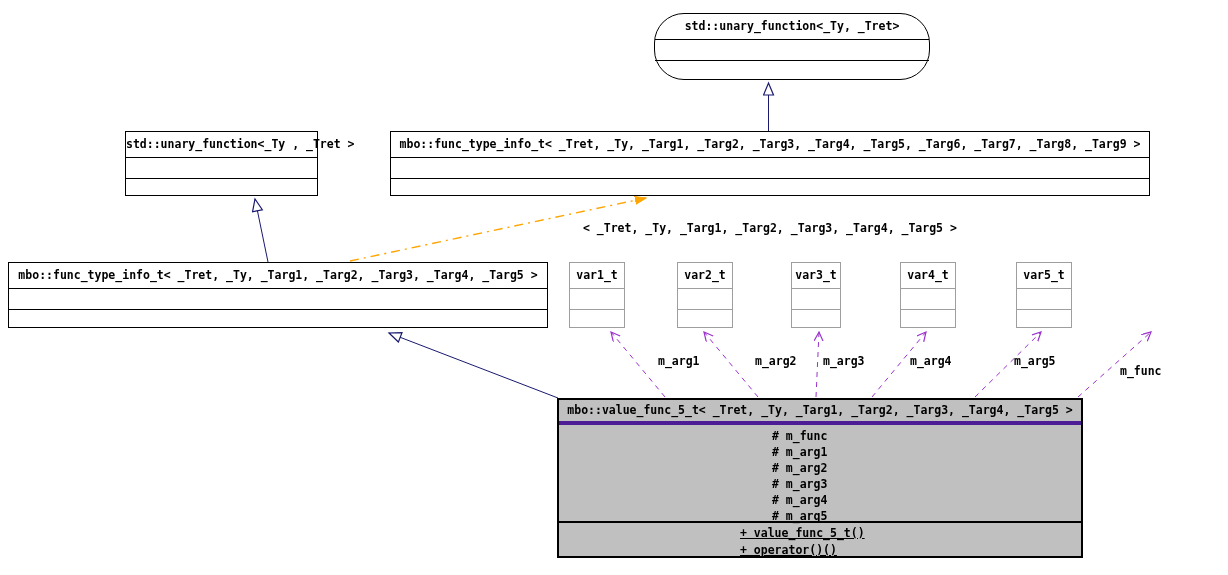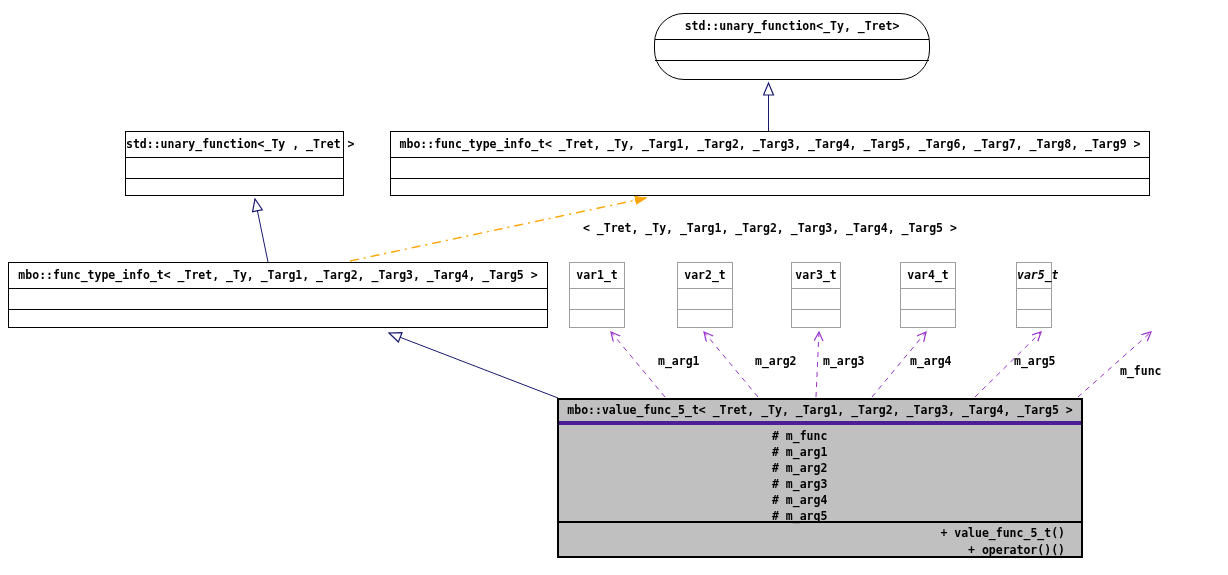--- a/index.html
+++ b/index.html
@@ -19,21 +19,21 @@
   .uml-title{
     height:25px; line-height:25px; text-align:center; white-space:nowrap;
     border-bottom:1px solid #000; overflow:visible;
   }
   .other .uml-title{border-bottom-color:#9e9e9e;}
   .uml-row{height:20px; border-bottom:1px solid #000;}
   .other .uml-row{border-bottom-color:#9e9e9e;}
   .uml-row.last{border-bottom:none; height:auto;}
   .vf-title{height:21px; line-height:21px; text-align:center; white-space:nowrap; border-bottom:4px solid #4c1d95;}
   .vf-attrs{height:98px; padding:3px 0 0 213px; line-height:16px; border-bottom:2px solid #000; box-sizing:border-box; text-align:left;}
-  .vf-methods{padding:2px 16px 0 181px; line-height:17px; text-align:right;}
+  .vf-methods{padding:2px 4px 0 181px; line-height:17px; text-align:left;text-decoration:underline;}
   .edge-label{position:absolute; white-space:nowrap; color:#000;}
 </style>
 </head>
 <body>
 
 <div class="canvas">
 
   <svg class="edges" width="1228" height="575" viewBox="0 0 1228 575">
     <defs>
       <marker id="mh" markerUnits="userSpaceOnUse" markerWidth="16" markerHeight="14" refX="13" refY="6" orient="auto">
@@ -59,21 +59,21 @@
     <line x1="975" y1="397" x2="1041" y2="332" stroke="#9a32cd" stroke-width="1" stroke-dasharray="5,5" marker-end="url(#mp)"></line>
     <line x1="1078" y1="397" x2="1151" y2="332" stroke="#9a32cd" stroke-width="1" stroke-dasharray="5,5" marker-end="url(#mp)"></line>
   </svg>
 
   <div class="uml-node" style="left:654px; top:13px; width:276px; height:67px;border-radius:30px;">
     <div class="uml-title">std::unary_function&lt;_Ty, _Tret&gt;</div>
     <div class="uml-row"></div>
     <div class="uml-row last"></div>
   </div>
 
-  <div class="uml-node" style="left:125px; top:131px; width:219px; height:65px;">
+  <div class="uml-node" style="left:125px; top:131px; width:193px; height:65px;">
     <div class="uml-title">std::unary_function&lt;_Ty , _Tret &gt;</div>
     <div class="uml-row"></div>
     <div class="uml-row last"></div>
   </div>
 
   <div class="uml-node" style="left:390px; top:131px; width:760px; height:65px;">
     <div class="uml-title">mbo::func_type_info_t&lt; _Tret, _Ty, _Targ1, _Targ2, _Targ3, _Targ4, _Targ5, _Targ6, _Targ7, _Targ8, _Targ9 &gt;</div>
     <div class="uml-row"></div>
     <div class="uml-row last"></div>
   </div>
@@ -99,21 +99,21 @@
   <div class="uml-node other" style="left:791px; top:262px; width:50px; height:66px;">
     <div class="uml-title">var3_t</div>
     <div class="uml-row"></div>
     <div class="uml-row last"></div>
   </div>
   <div class="uml-node other" style="left:900px; top:262px; width:56px; height:66px;">
     <div class="uml-title">var4_t</div>
     <div class="uml-row"></div>
     <div class="uml-row last"></div>
   </div>
-  <div class="uml-node other" style="left:1016px; top:262px; width:36px; height:66px;font-style:italic;">
+  <div class="uml-node other" style="left:1016px; top:262px; width:56px; height:66px;">
     <div class="uml-title">var5_t</div>
     <div class="uml-row"></div>
     <div class="uml-row last"></div>
   </div>
 
   <div class="edge-label" style="left:658px; top:354px;">m_arg1</div>
   <div class="edge-label" style="left:755px; top:354px;">m_arg2</div>
   <div class="edge-label" style="left:823px; top:354px;">m_arg3</div>
   <div class="edge-label" style="left:910px; top:354px;">m_arg4</div>
   <div class="edge-label" style="left:1014px; top:354px;">m_arg5</div>

